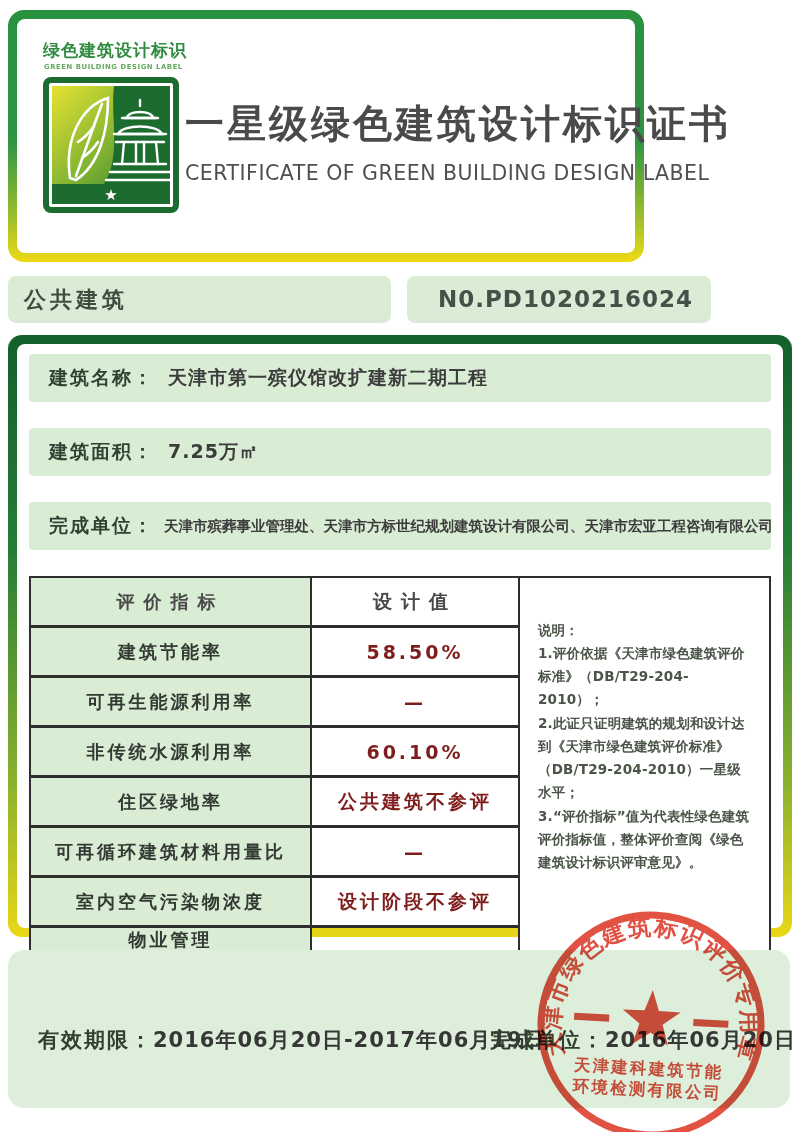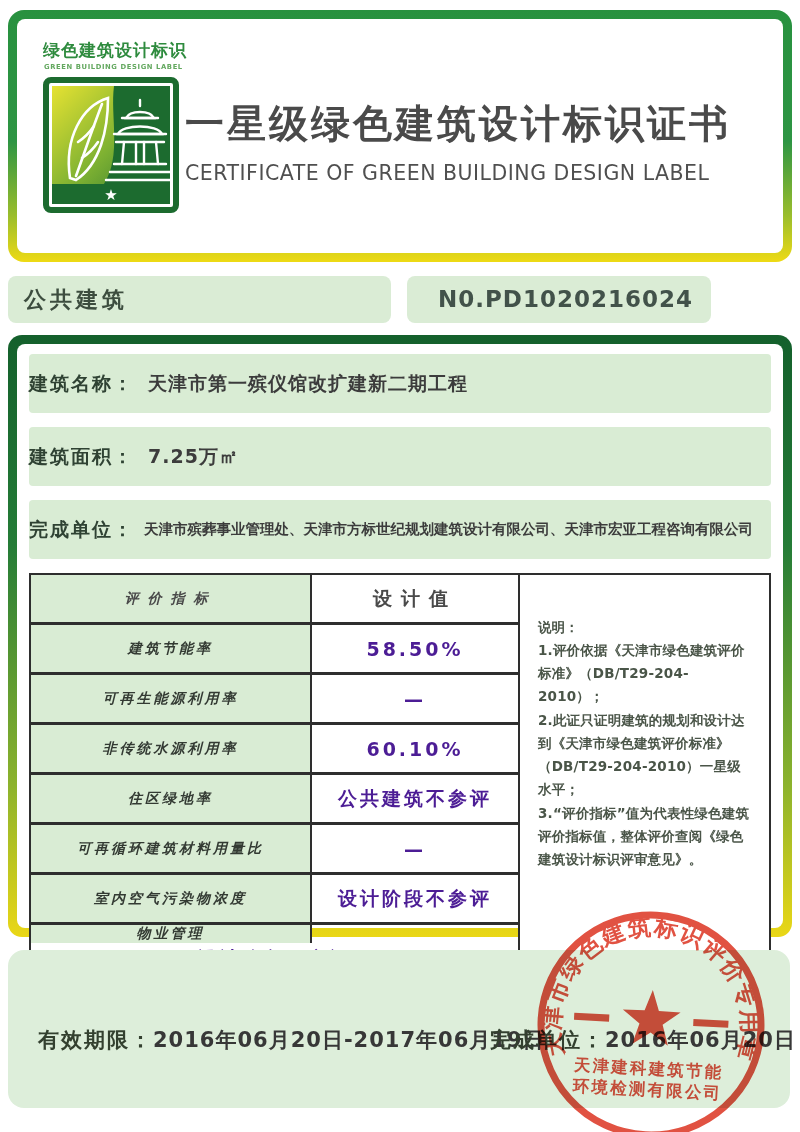--- a/index.html
+++ b/index.html
@@ -6,21 +6,21 @@
   html,body { width:800px; }
   body {
     width:800px; height:1132px; position:relative; background:#ffffff;
     font-family:"DejaVu Sans","Liberation Sans",sans-serif; overflow:hidden;
   }
   
   .panel-border {
     position:absolute; border-radius:16px; padding:9px;
   }
   .top-panel {
-    left:8px; top:10px; width:784px; height:252px;
+    left:8px; top:10px; width:636px; height:252px;
     background:linear-gradient(180deg,#28913f 0%,#2e9544 52%,#9cbe2c 82%,#eeda15 100%);
   }
   .panel-inner {
     width:100%; height:100%; background:#ffffff; border-radius:8px; position:relative;
   }
   .top-inner { display:flex; }
   .logo-block { width:168px; padding:20px 0 0 26px; flex:0 0 auto; }
   .logo-title { font-size:17px; font-weight:700; color:#2e8b3e; letter-spacing:1px; white-space:nowrap; }
   .logo-sub { font-size:6.8px; font-weight:700; color:#63a85f; letter-spacing:0.6px; margin:1px 0 6px 1px; white-space:nowrap; }
   .logo-box {
@@ -40,41 +40,40 @@
   .type-bar { left:8px; width:383px; padding-left:16px; font-size:22px; font-weight:700; color:#3d4d3f; letter-spacing:4px; }
   .no-bar { left:407px; width:304px; text-align:right; padding-right:18px; font-size:23px; font-weight:600; color:#42524a; letter-spacing:1px; }
 
   
   .main-panel {
     left:8px; top:335px; width:784px; height:602px; border-radius:14px;
     background:linear-gradient(180deg,#14602c 0%,#257c37 35%,#8db32d 75%,#ead716 100%);
   }
   .main-inner { padding:10px 12px; }
   .info-row {
-    height:59px; background:#d9ecd4; border-radius:4px; margin-bottom:14px;
-    display:flex; align-items:center; white-space:nowrap;
+    height:48px; background:#d9ecd4; border-radius:4px; margin-bottom:26px;
+    display:flex; align-items:center; padding-left:20px; white-space:nowrap;
   }
   .info-label { font-size:19px; font-weight:700; color:#2f4233; letter-spacing:2px; flex:0 0 auto; }
   .info-value { font-size:19px; font-weight:700; color:#3c3c3c; letter-spacing:1px; margin-left:14px; }
   .info-row.small .info-value { font-size:14.5px; letter-spacing:0; margin-left:10px; }
 
   
   .table-wrap { display:flex; border:2px solid #2e2e2e; margin-top:2px; }
   .ind-table { width:489px; flex:0 0 auto; border-right:2px solid #2e2e2e; }
   .ind-row { display:flex; height:50px; border-bottom:3px solid #2e2e2e; }
   .ind-row:last-child { border-bottom:none;flex-direction:column; }
   .ind-cell-label {
     width:281px; background:#d9ecd4; display:flex; align-items:center; justify-content:center;
-    font-size:14px; font-weight:700; color:#333a33; letter-spacing:3px; border-right:2px solid #2e2e2e;
+    font-size:18px; font-weight:700; color:#333a33; letter-spacing:3px; border-right:2px solid #2e2e2e;
     text-align:center;
-    font-style:italic;
   }
   .ind-cell-value {
     flex:1; background:#ffffff; display:flex; align-items:center; justify-content:center;
-    font-size:19px; font-weight:700; color:#4c1d95; letter-spacing:3px;
+    font-size:19px; font-weight:700; color:#7f1d1d; letter-spacing:3px;
   }
   .ind-row.hdr .ind-cell-label, .ind-row.hdr .ind-cell-value { letter-spacing:9px; color:#4a4a4a; }
   .notes-cell { flex:1; background:#ffffff; padding:44px 16px 0 18px; }
   .notes-title { font-size:13.5px; font-weight:700; color:#4a5548; margin-bottom:2px; }
   .notes-line { font-size:13.5px; font-weight:700; color:#4a5548; line-height:1.72; letter-spacing:0.2px; }
 
   
   .footer-panel {
     position:absolute; left:8px; top:950px; width:782px; height:158px;
     background:#ddeeda; border-radius:16px;

